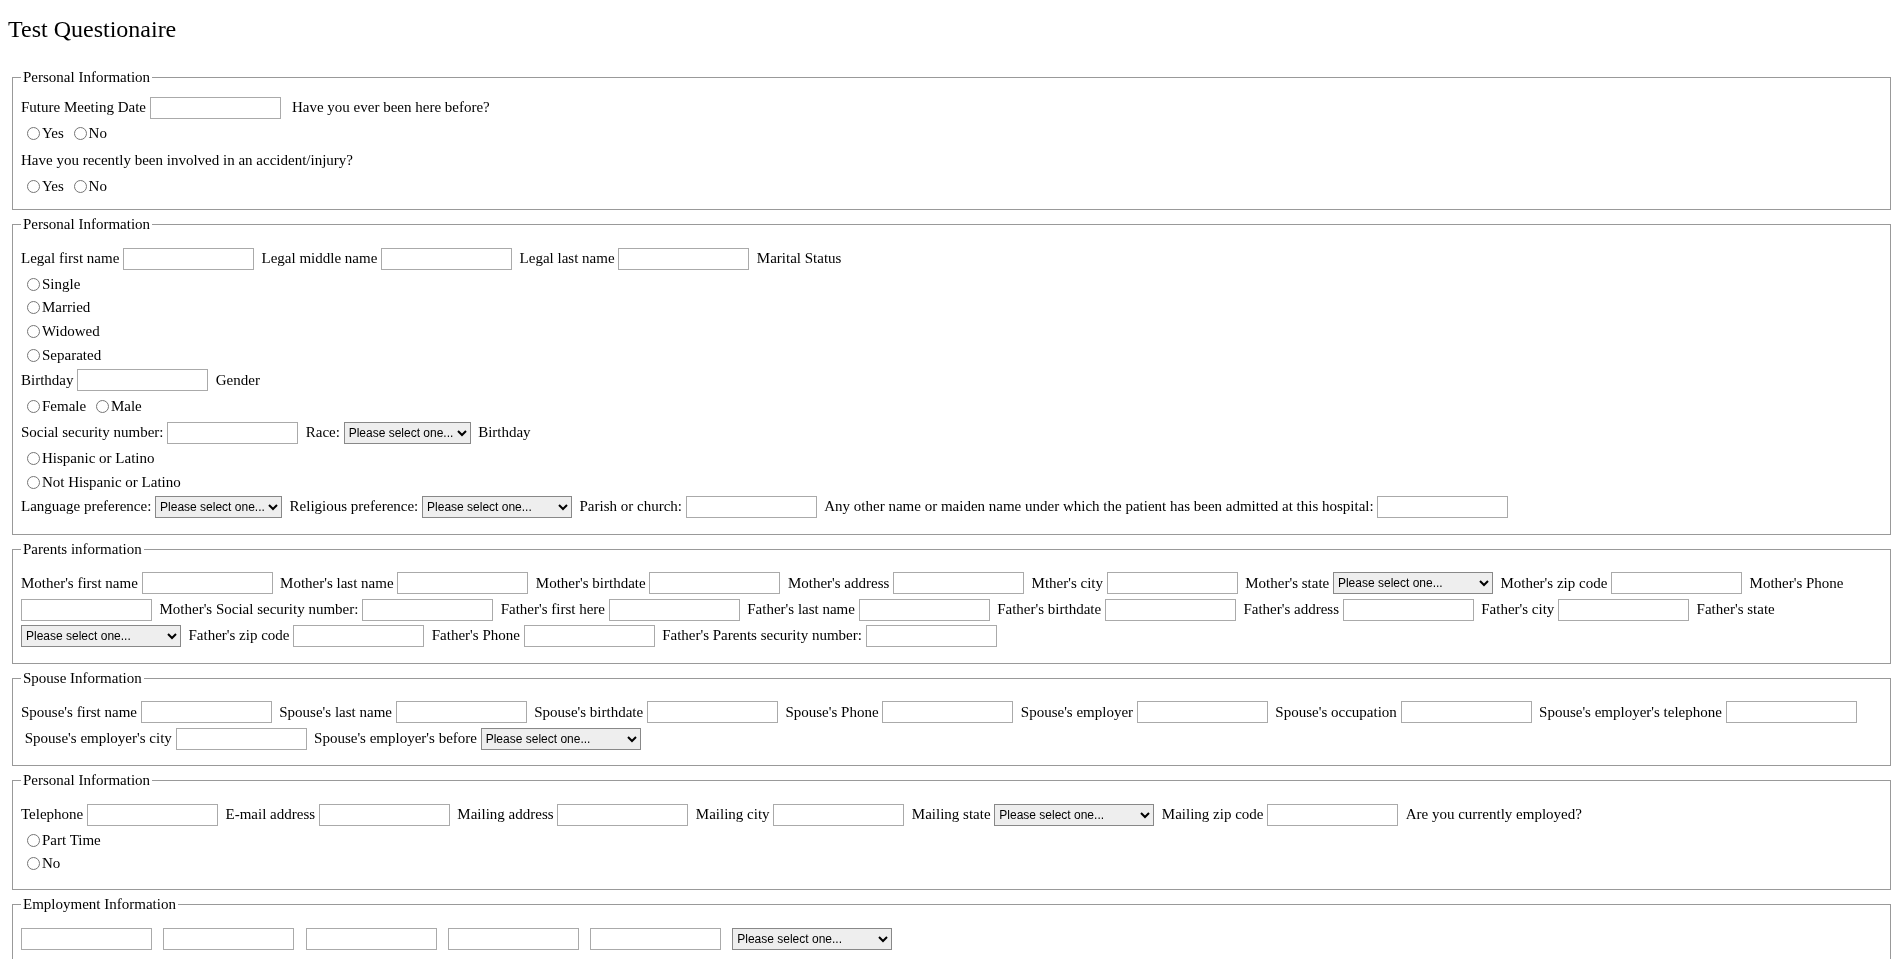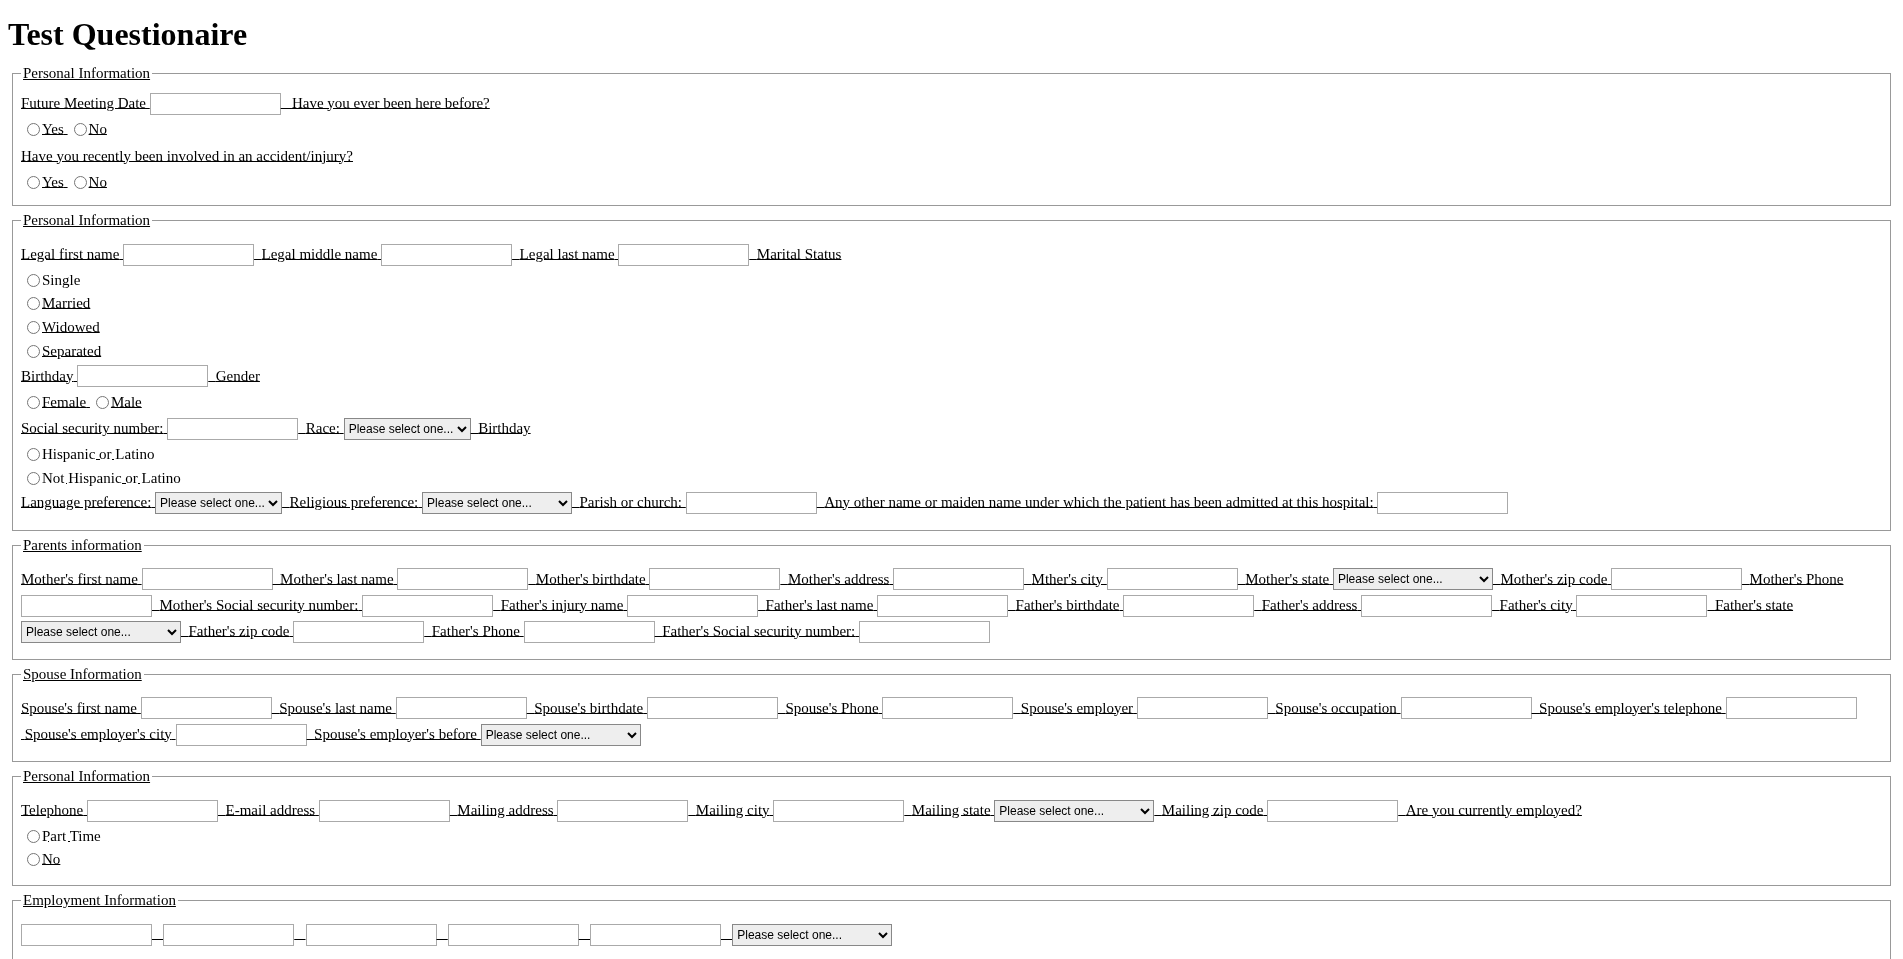--- a/index.html
+++ b/index.html
@@ -3,29 +3,28 @@
   <meta charset="utf-8">
   <style>
     body {
       font-family: "Times New Roman", Times, serif;
       font-size: 15px;
       margin: 8px;
       color: #000;
       background: #fff;
     }
     h2 {
-      font-size: 32px;
-      font-weight: bold;
-      margin: 8px 0 12px 0;
+      font-size: 24px;
+      font-weight: normal;
+      margin: 8px 0 26px 0;
     }
     fieldset {
       border: 1px solid #999;
       margin: 2px 4px 6px 4px;
       padding: 8px 8px 10px 8px;
-      text-decoration: underline;
     }
     legend {
       font-size: 15px;
       padding: 0 2px;
     }
     .row {
       margin: 4px 0;
       line-height: 1.7;
     }
     input[type="text"] {
@@ -134,37 +133,37 @@
     &nbsp;<label>Mther's city</label>
     <input type="text" class="w-med" style="">
     &nbsp;<label>Mother's state</label>
     <select class="w-sel-lg"><option>Please select one...</option></select>
     &nbsp;<label>Mother's zip code</label>
     <input type="text" class="w-med" style="">
     &nbsp;<label>Mother's Phone</label>
     <input type="text" class="w-med" style="">
     &nbsp;<label>Mother's Social security number:</label>
     <input type="text" class="w-med" style="">
-    &nbsp;<label>Father's injury name</label>
+    &nbsp;<label>Father's first here</label>
     <input type="text" class="w-med" style="">
     &nbsp;<label>Father's last name</label>
     <input type="text" class="w-med" style="">
     &nbsp;<label>Father's birthdate</label>
     <input type="text" class="w-med" style="">
     &nbsp;<label>Father's address</label>
     <input type="text" class="w-med" style="">
     &nbsp;<label>Father's city</label>
     <input type="text" class="w-med" style="">
     &nbsp;<label>Father's state</label>
     <select class="w-sel-lg"><option>Please select one...</option></select>
     &nbsp;<label>Father's zip code</label>
     <input type="text" class="w-med" style="">
     &nbsp;<label>Father's Phone</label>
     <input type="text" class="w-med" style="">
-    &nbsp;<label>Father's Social security number:</label>
+    &nbsp;<label>Father's Parents security number:</label>
     <input type="text" class="w-med" style="">
   </div>
 </fieldset>
 
 <fieldset>
   <legend>Spouse Information</legend>
   <div class="row">
     <label>Spouse's first name</label>
     <input type="text" class="w-med" style="">
     &nbsp;<label>Spouse's last name</label>

